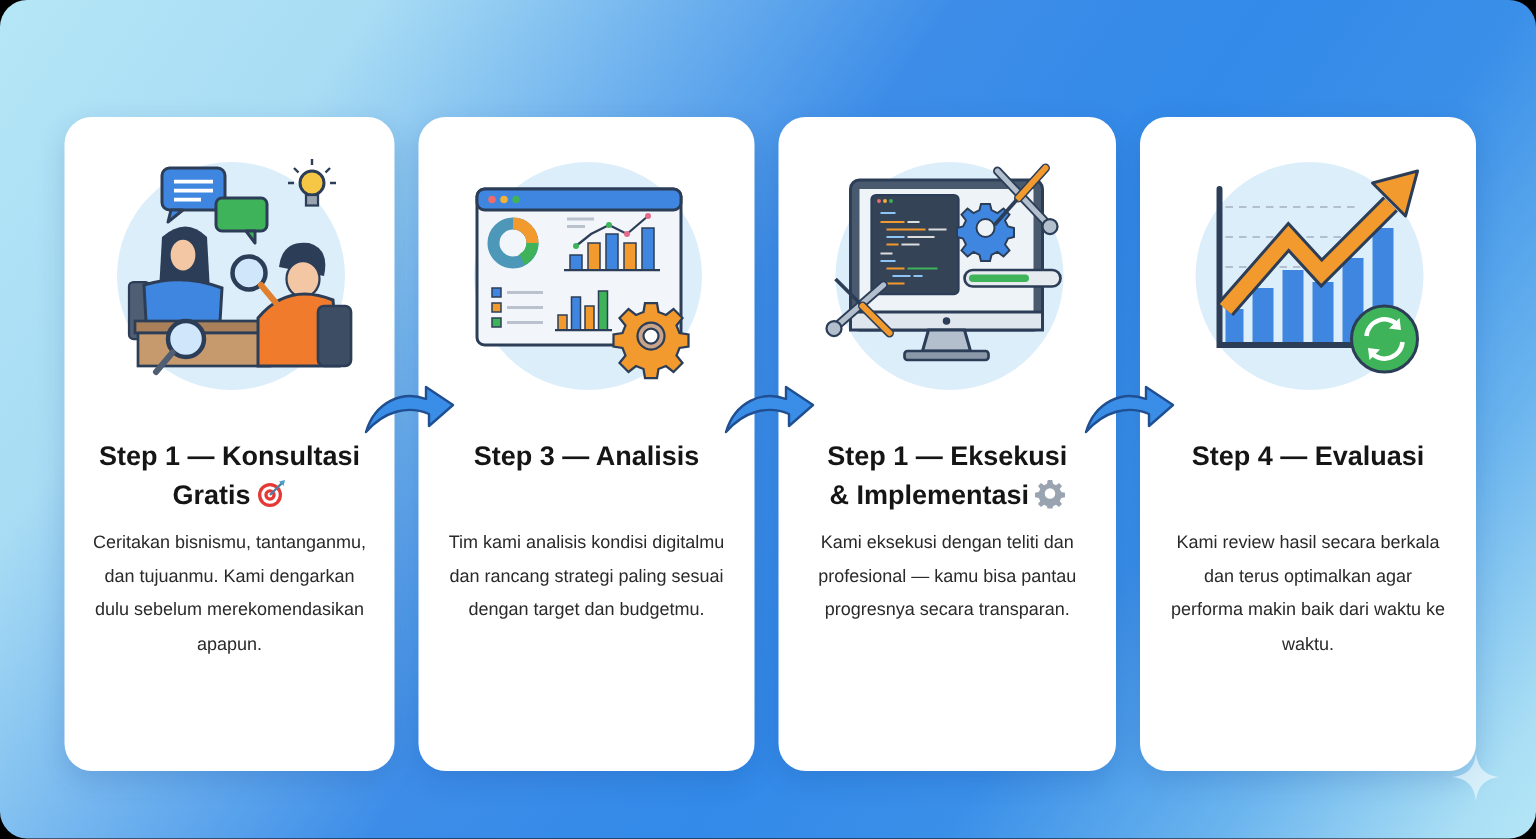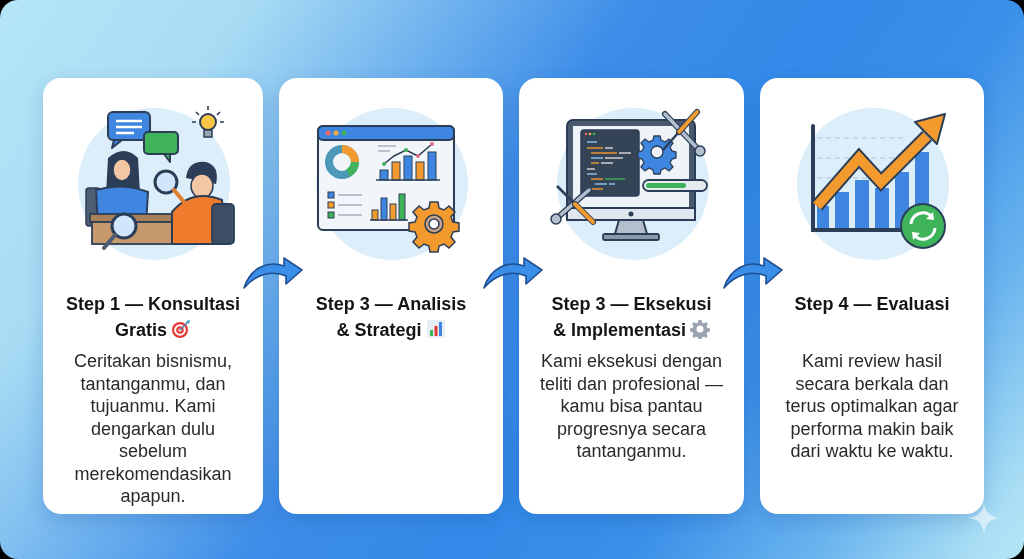--- a/index.html
+++ b/index.html
@@ -25,21 +25,21 @@
     }
     .illus svg { position: absolute; left: 0; top: 0; }
     .title {
       position: absolute; left: 0; right: 0; top: 213px;
       text-align: center; font-weight: 700; font-size: 18px; line-height: 26px;
       color: #151515; padding: 0 12px;
     }
     .title .emoji { display: inline-block; vertical-align: -3px; margin-left: 4px; }
     .desc {
       position: absolute; left: 0; right: 0; top: 272px;
-      text-align: center; font-size: 18px; line-height: 22.5px; color: #2a2a2a;
+      text-align: center; font-size: 12px; line-height: 22.5px; color: #2a2a2a;
       padding: 0 18px;
     }
     .arrow { position: absolute; }
     .sparkle { position: absolute; left: 966px; top: 500px; }
   </style>
 </head>
 <body>
 
 <div class="canvas">
 
@@ -148,31 +148,22 @@
           <g fill="#f29a2e" stroke="#2c3e57" stroke-width="1.5">
             <path d="M-4 -22 h8 l1 6 l5 2 l5 -4 l6 6 l-4 5 l2 5 l6 1 v8 l-6 1 l-2 5 l4 5 l-6 6 l-5 -4 l-5 2 l-1 6 h-8 l-1 -6 l-5 -2 l-5 4 l-6 -6 l4 -5 l-2 -5 l-6 -1 v-8 l6 -1 l2 -5 l-4 -5 l6 -6 l5 4 l5 -2 z"></path>
           </g>
           <circle cx="0" cy="0" r="9" fill="#c8a48a" stroke="#2c3e57" stroke-width="1.5"></circle>
           <circle cx="0" cy="0" r="5" fill="#fff" stroke="#2c3e57" stroke-width="1.5"></circle>
         </g>
       </svg>
     </div>
     <div class="title">
       <div>Step 3 — Analisis</div>
-      <div>
-        <span>&amp; Strategi</span><span class="emoji">
-          <svg width="20" height="20" viewBox="0 0 20 20">
-              <rect x="1" y="1" width="18" height="18" rx="2" fill="#e7eef5"></rect>
-              <rect x="4" y="11" width="3" height="6" fill="#3eb35a"></rect>
-              <rect x="8.5" y="7" width="3" height="10" fill="#e53935"></rect>
-              <rect x="13" y="3" width="3" height="14" fill="#3f86e0"></rect>
-            </svg>
-        </span>
-      </div>
-    </div>
+    </div>
+    <div class="desc">Tim kami analisis kondisi digitalmu dan rancang strategi paling sesuai dengan target dan budgetmu.</div>
   </div>
 
   <div class="card" style="left:519px; width:225px;">
     <div class="illus">
       <div class="circle"></div>
       <svg width="170" height="165" viewBox="0 0 170 165">
 
         <rect x="20" y="20" width="128" height="100" rx="6" fill="#4a5a6e" stroke="#2c3e57" stroke-width="2"></rect>
         <rect x="26" y="26" width="116" height="82" fill="#eef3f8"></rect>
         <rect x="20" y="108" width="128" height="12" fill="#dfe6ee" stroke="#2c3e57" stroke-width="2"></rect>
@@ -220,31 +211,31 @@
 
         <line x1="10" y1="118" x2="42" y2="90" stroke="#2c3e57" stroke-width="6" stroke-linecap="round"></line>
         <line x1="10" y1="118" x2="42" y2="90" stroke="#b3bfcc" stroke-width="3.5" stroke-linecap="round"></line>
         <circle cx="9" cy="119" r="5" fill="#b3bfcc" stroke="#2c3e57" stroke-width="1.5"></circle>
         <line x1="10" y1="86" x2="28" y2="104" stroke="#2c3e57" stroke-width="2.5"></line>
         <line x1="28" y1="104" x2="46" y2="122" stroke="#2c3e57" stroke-width="6" stroke-linecap="round"></line>
         <line x1="28" y1="104" x2="46" y2="122" stroke="#f29a2e" stroke-width="4" stroke-linecap="round"></line>
       </svg>
     </div>
     <div class="title">
-      <div>Step 3 — Eksekusi</div>
+      <div>Step 1 — Eksekusi</div>
       <div>
         <span>&amp; Implementasi</span><span class="emoji">
           <svg width="20" height="20" viewBox="0 0 20 20">
               <path d="M8.5 1 h3 l.5 2.5 l2 1 l2 -1.5 l2 2 l-1.5 2 l1 2 l2.5 .5 v3 l-2.5 .5 l-1 2 l1.5 2 l-2 2 l-2 -1.5 l-2 1 l-.5 2.5 h-3 l-.5 -2.5 l-2 -1 l-2 1.5 l-2 -2 l1.5 -2 l-1 -2 l-2.5 -.5 v-3 l2.5 -.5 l1 -2 l-1.5 -2 l2 -2 l2 1.5 l2 -1 z" fill="#9aa4b0"></path>
               <circle cx="10" cy="10" r="3.5" fill="#fff"></circle>
             </svg>
         </span>
       </div>
     </div>
-    <div class="desc">Kami eksekusi dengan teliti dan profesional — kamu bisa pantau progresnya secara tantanganmu.</div>
+    <div class="desc">Kami eksekusi dengan teliti dan profesional — kamu bisa pantau progresnya secara transparan.</div>
   </div>
 
   <div class="card" style="left:760px; width:224px;padding-left:17px;">
     <div class="illus">
       <div class="circle"></div>
       <svg width="170" height="165" viewBox="0 0 170 165">
         <g stroke="#b3bfcc" stroke-width="1.2" stroke-dasharray="5 4">
           <line x1="30" y1="38" x2="120" y2="38"></line>
           <line x1="30" y1="58" x2="120" y2="58"></line>
           <line x1="30" y1="78" x2="100" y2="78"></line>

